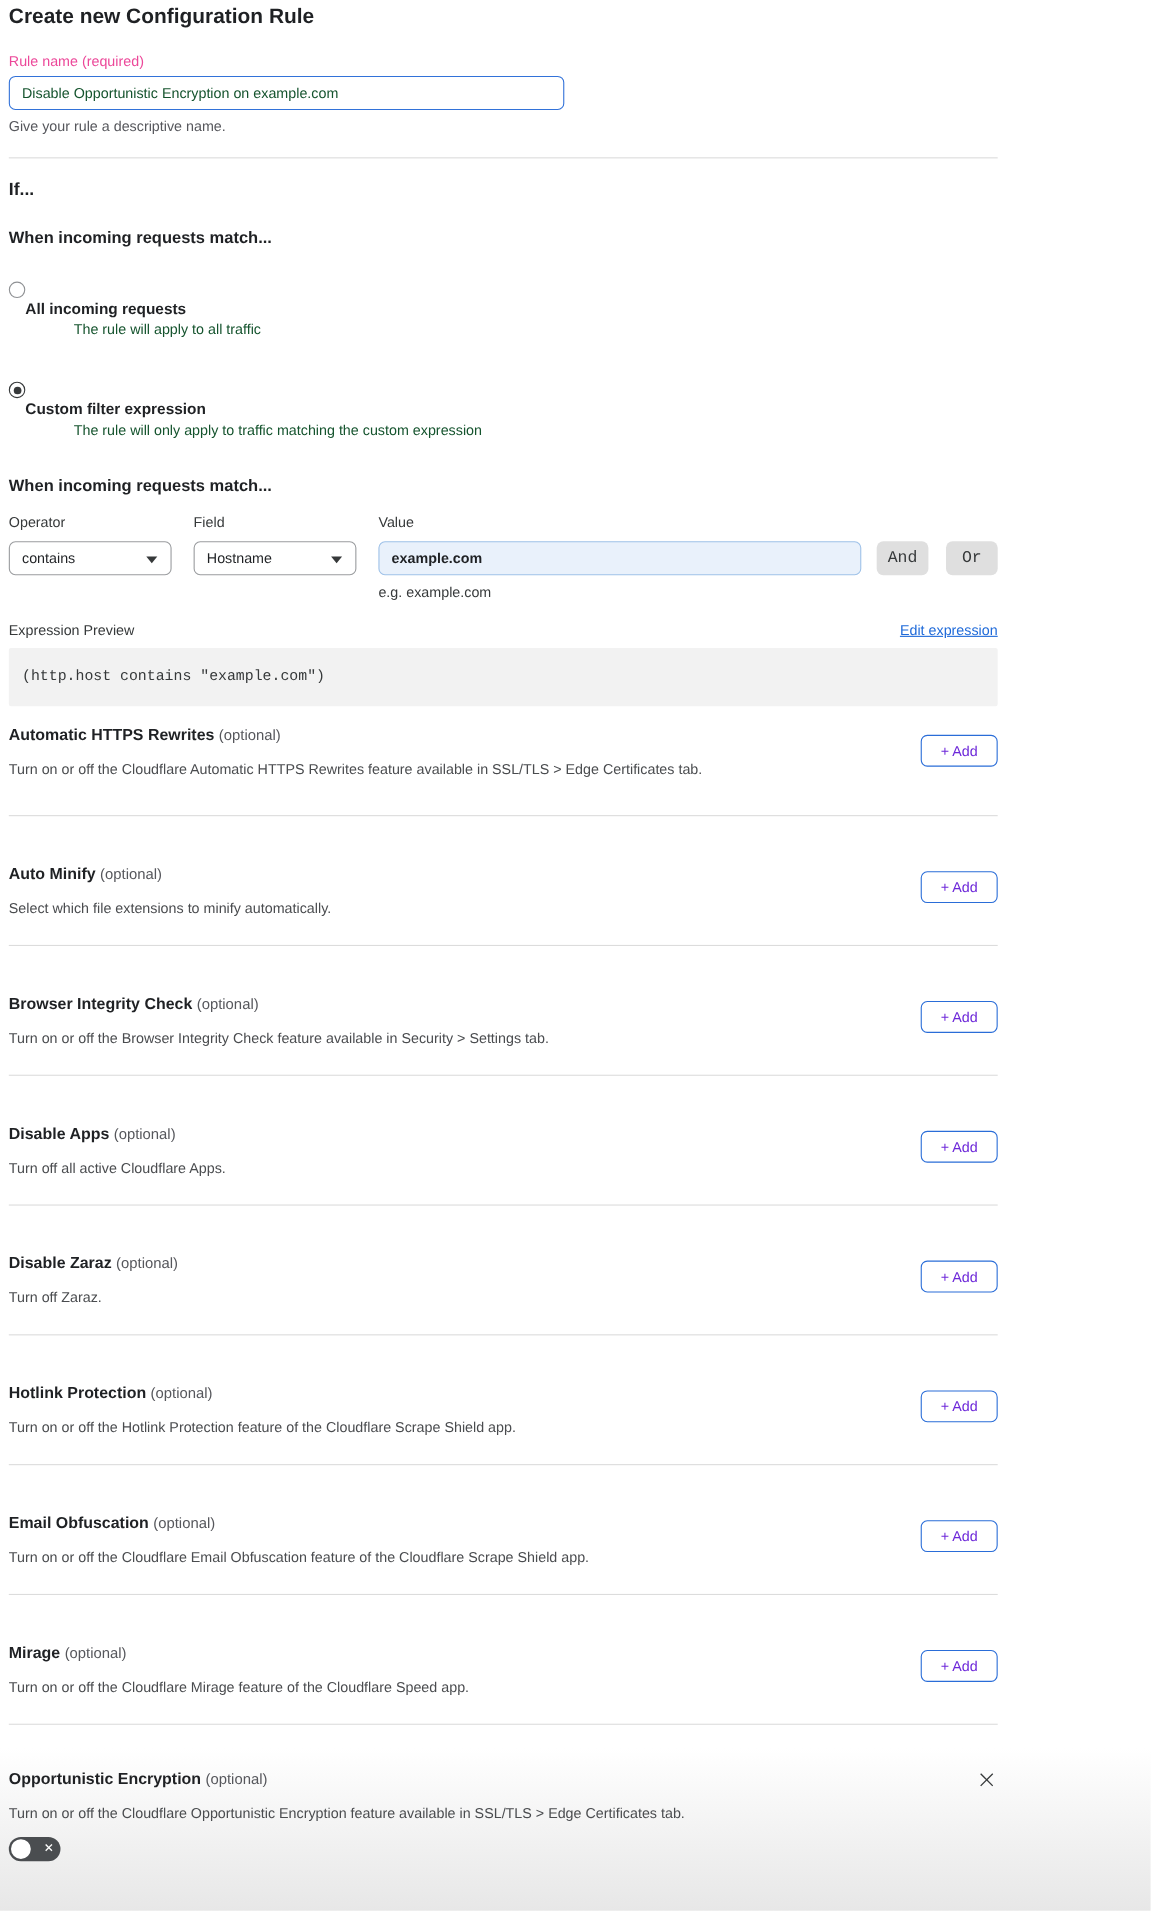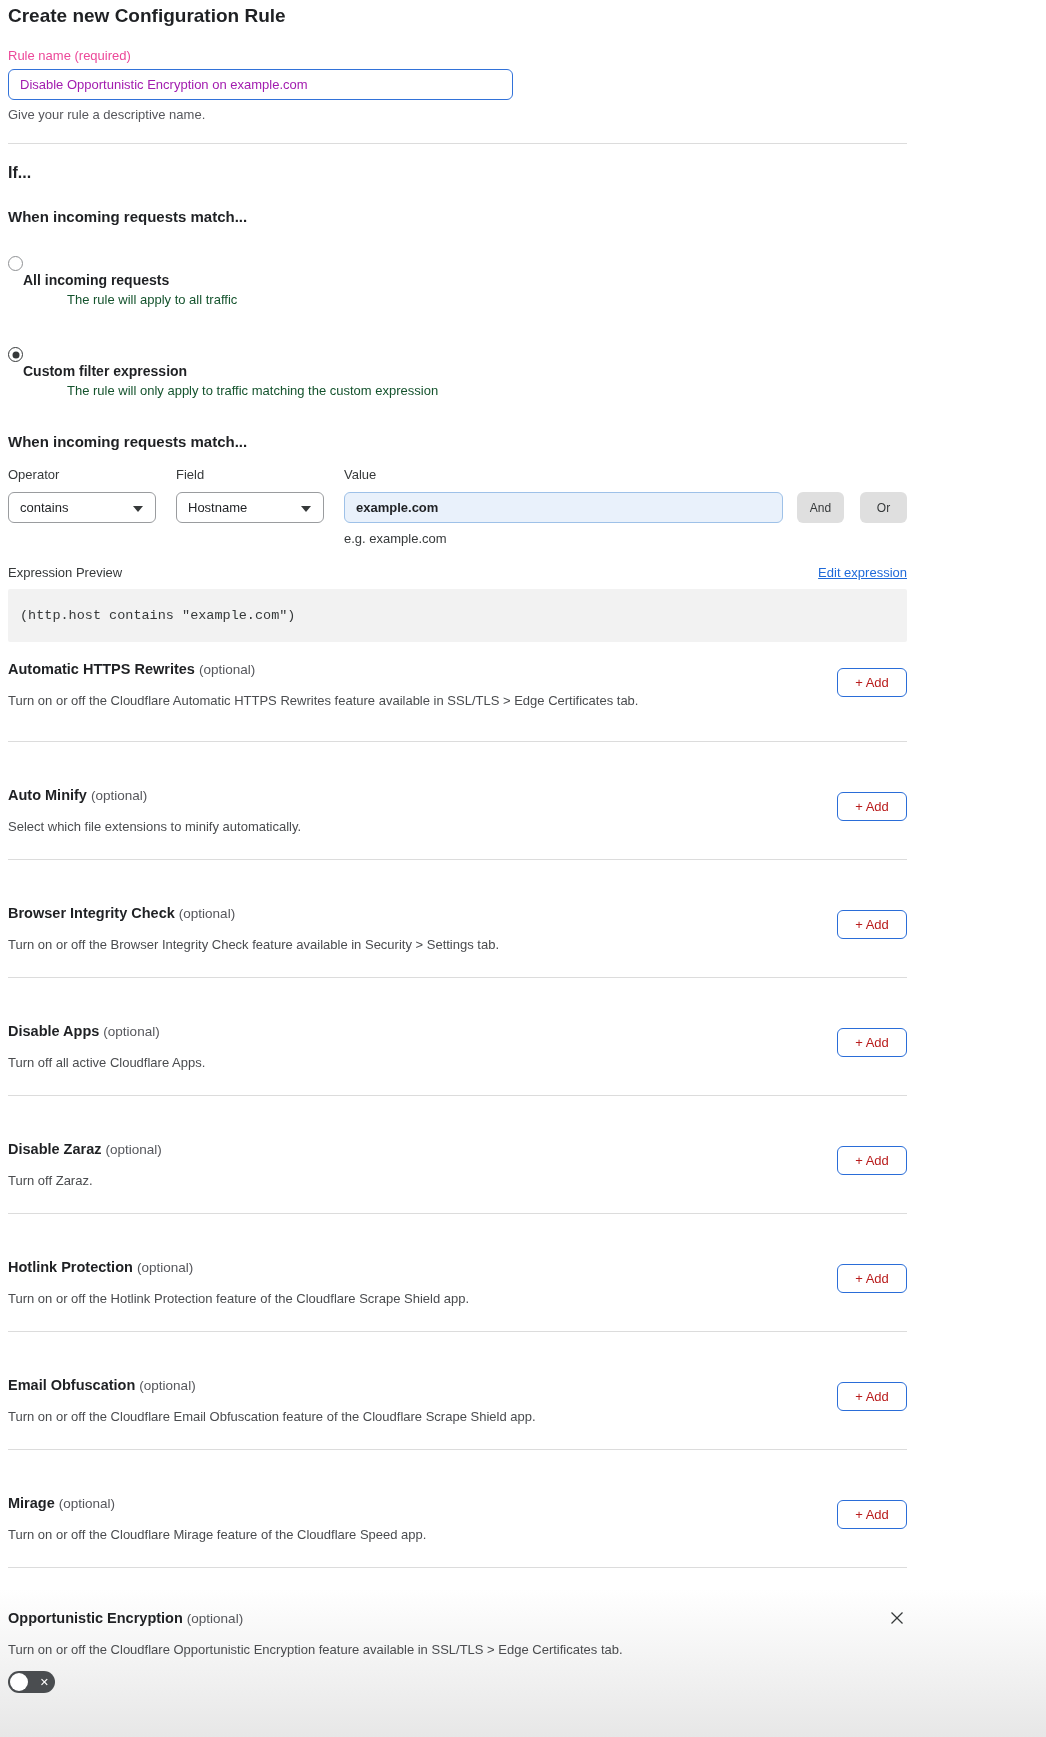--- a/index.html
+++ b/index.html
@@ -12,21 +12,21 @@
     position:relative;
   }
   .page { padding:4px 15px 0 8px; width:922px; }
 
   h1.page-title { font-size:19px; line-height:23px; font-weight:bold; color:#1f2124; }
 
   .field-label { font-size:13px; line-height:16px; color:#ec4899; margin-top:21px; }
   .rule-name-input {
     display:block; margin-top:5px; width:505px; height:31px;
     border:1.5px solid #3272d9; border-radius:6px; background:#fff;
-    font-family:inherit; font-size:13px; color:#a21caf; padding:0 11px; outline:none;
+    font-family:inherit; font-size:13px; color:#14532d; padding:0 11px; outline:none;
   }
   .help-text { font-size:13px; line-height:16px; color:#56575c; margin-top:7px; }
 
   hr.divider { border:none; border-top:1px solid #dcdcdc; margin-top:20px; }
 
   h2.if-heading { font-size:16px; line-height:20px; font-weight:bold; color:#1f2124; margin-top:19px; }
   h3.sub-heading { font-size:15px; line-height:19px; font-weight:bold; color:#1f2124; }
   .mt-when1 { margin-top:24px; }
   .mt-when2 { margin-top:33px; }
 
@@ -61,21 +61,21 @@
   .value-col { flex:1; margin-right:14px; }
   .value-input {
     margin-top:9px; display:block; width:100%; height:31px;
     border:1px solid #9ec1e8; border-radius:6px; background:#e9f1fb;
     font-family:inherit; font-size:13px; font-weight:bold; color:#1f2124; padding:0 11px; outline:none;
   }
   .eg-text { font-size:13px; line-height:16px; color:#36393a; margin-top:8px; }
   .andor { display:flex; margin-top:25px; }
   .gray-btn {
     height:31px; width:47px; border:none; border-radius:6px; background:#dfdfdf;
-    font-family:Liberation Sans, sans-serif; font-size:12px; color:#36393a; cursor:pointer;
+    font-family:Liberation Mono, monospace; font-size:15px; color:#36393a; cursor:pointer;
   }
   .gray-btn + .gray-btn { margin-left:16px; }
 
   .expr-row { display:flex; justify-content:space-between; align-items:baseline; margin-top:18px; }
   .expr-label { font-size:13px; line-height:16px; color:#36393a; }
   .edit-link { font-size:13px; line-height:16px; color:#1f6ad9; text-decoration:underline; cursor:pointer; }
   .code-box {
     margin-top:8px; background:#f2f2f2; border-radius:2px; height:53px;
     display:flex; align-items:center; padding:0 12px;
     font-family:"Liberation Mono","DejaVu Sans Mono",monospace; font-size:13.5px; color:#36393a;
@@ -85,21 +85,21 @@
 
   .setting { position:relative; height:118px; padding-top:44px; border-bottom:1px solid #dcdcdc; }
   .setting.first { height:100px; padding-top:18px; }
   .setting.last { height:143px; padding-top:41px; border-bottom:none; }
   .setting-heading { font-size:14.5px; line-height:18px; color:#1f2124; font-weight:bold; }
   .setting-heading .optional { font-size:13.5px; color:#56575c; font-weight:normal; }
   .setting-desc { font-size:13px; line-height:17px; color:#4a4c4f; margin-top:13px; }
   .add-btn {
     position:absolute; right:0; top:50px; width:70px; height:29px;
     background:#fff; border:1px solid #2a6dd8; border-radius:6px;
-    color:#b91c1c; font-family:inherit; font-size:13px; cursor:pointer;
+    color:#6d28d9; font-family:inherit; font-size:13px; cursor:pointer;
   }
   .setting.first .add-btn { top:26px; }
 
   .close-btn {
     position:absolute; right:2px; top:42px; width:16px; height:16px;
     background:none; border:none; cursor:pointer; padding:0;
   }
   .toggle {
     margin-top:13px; width:47px; height:22px; border-radius:11px; background:#4a4d50;
     position:relative; display:inline-block; cursor:pointer;

